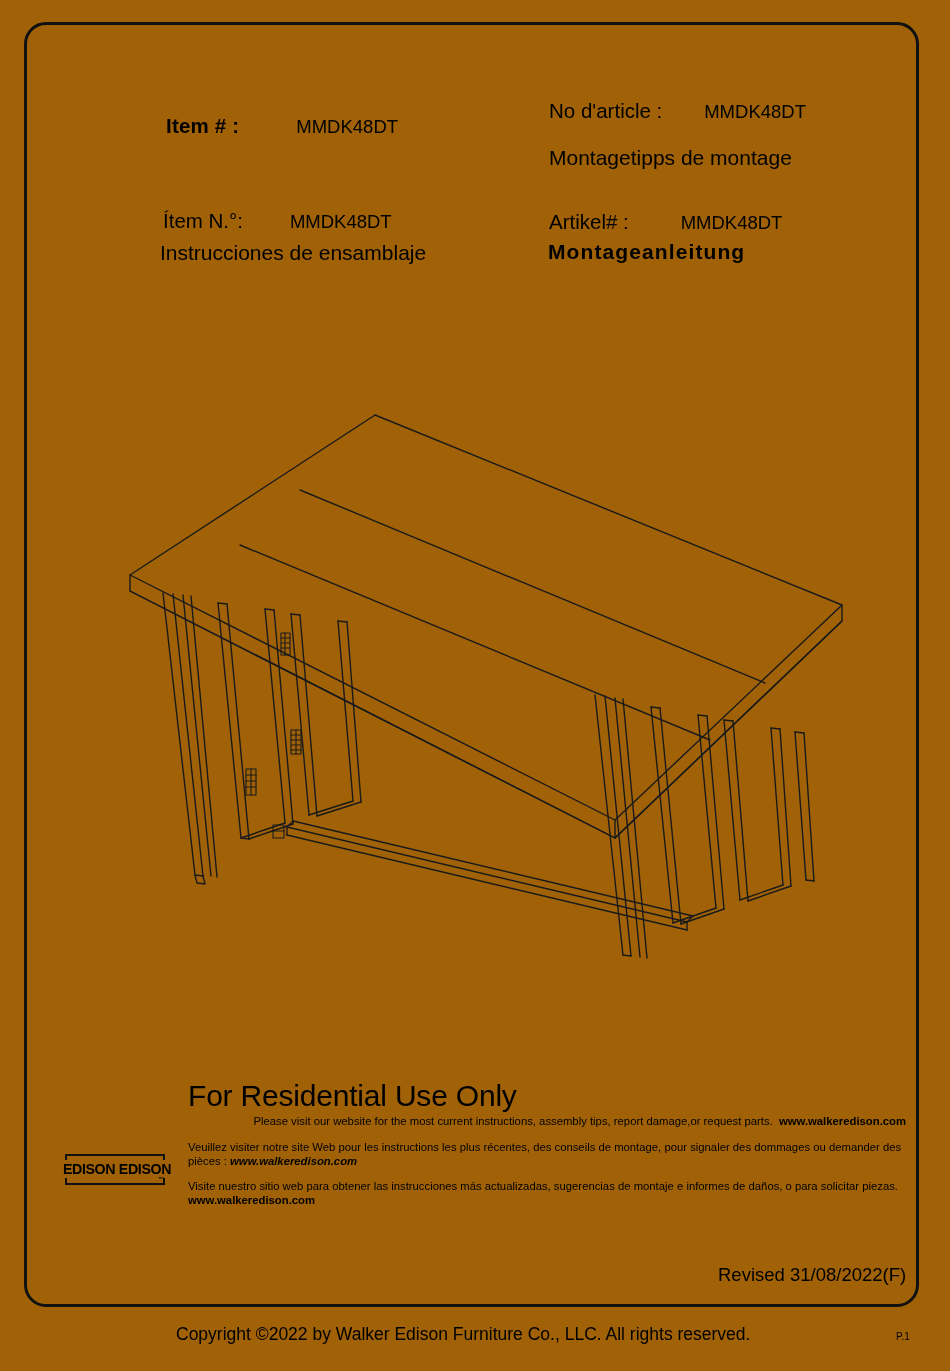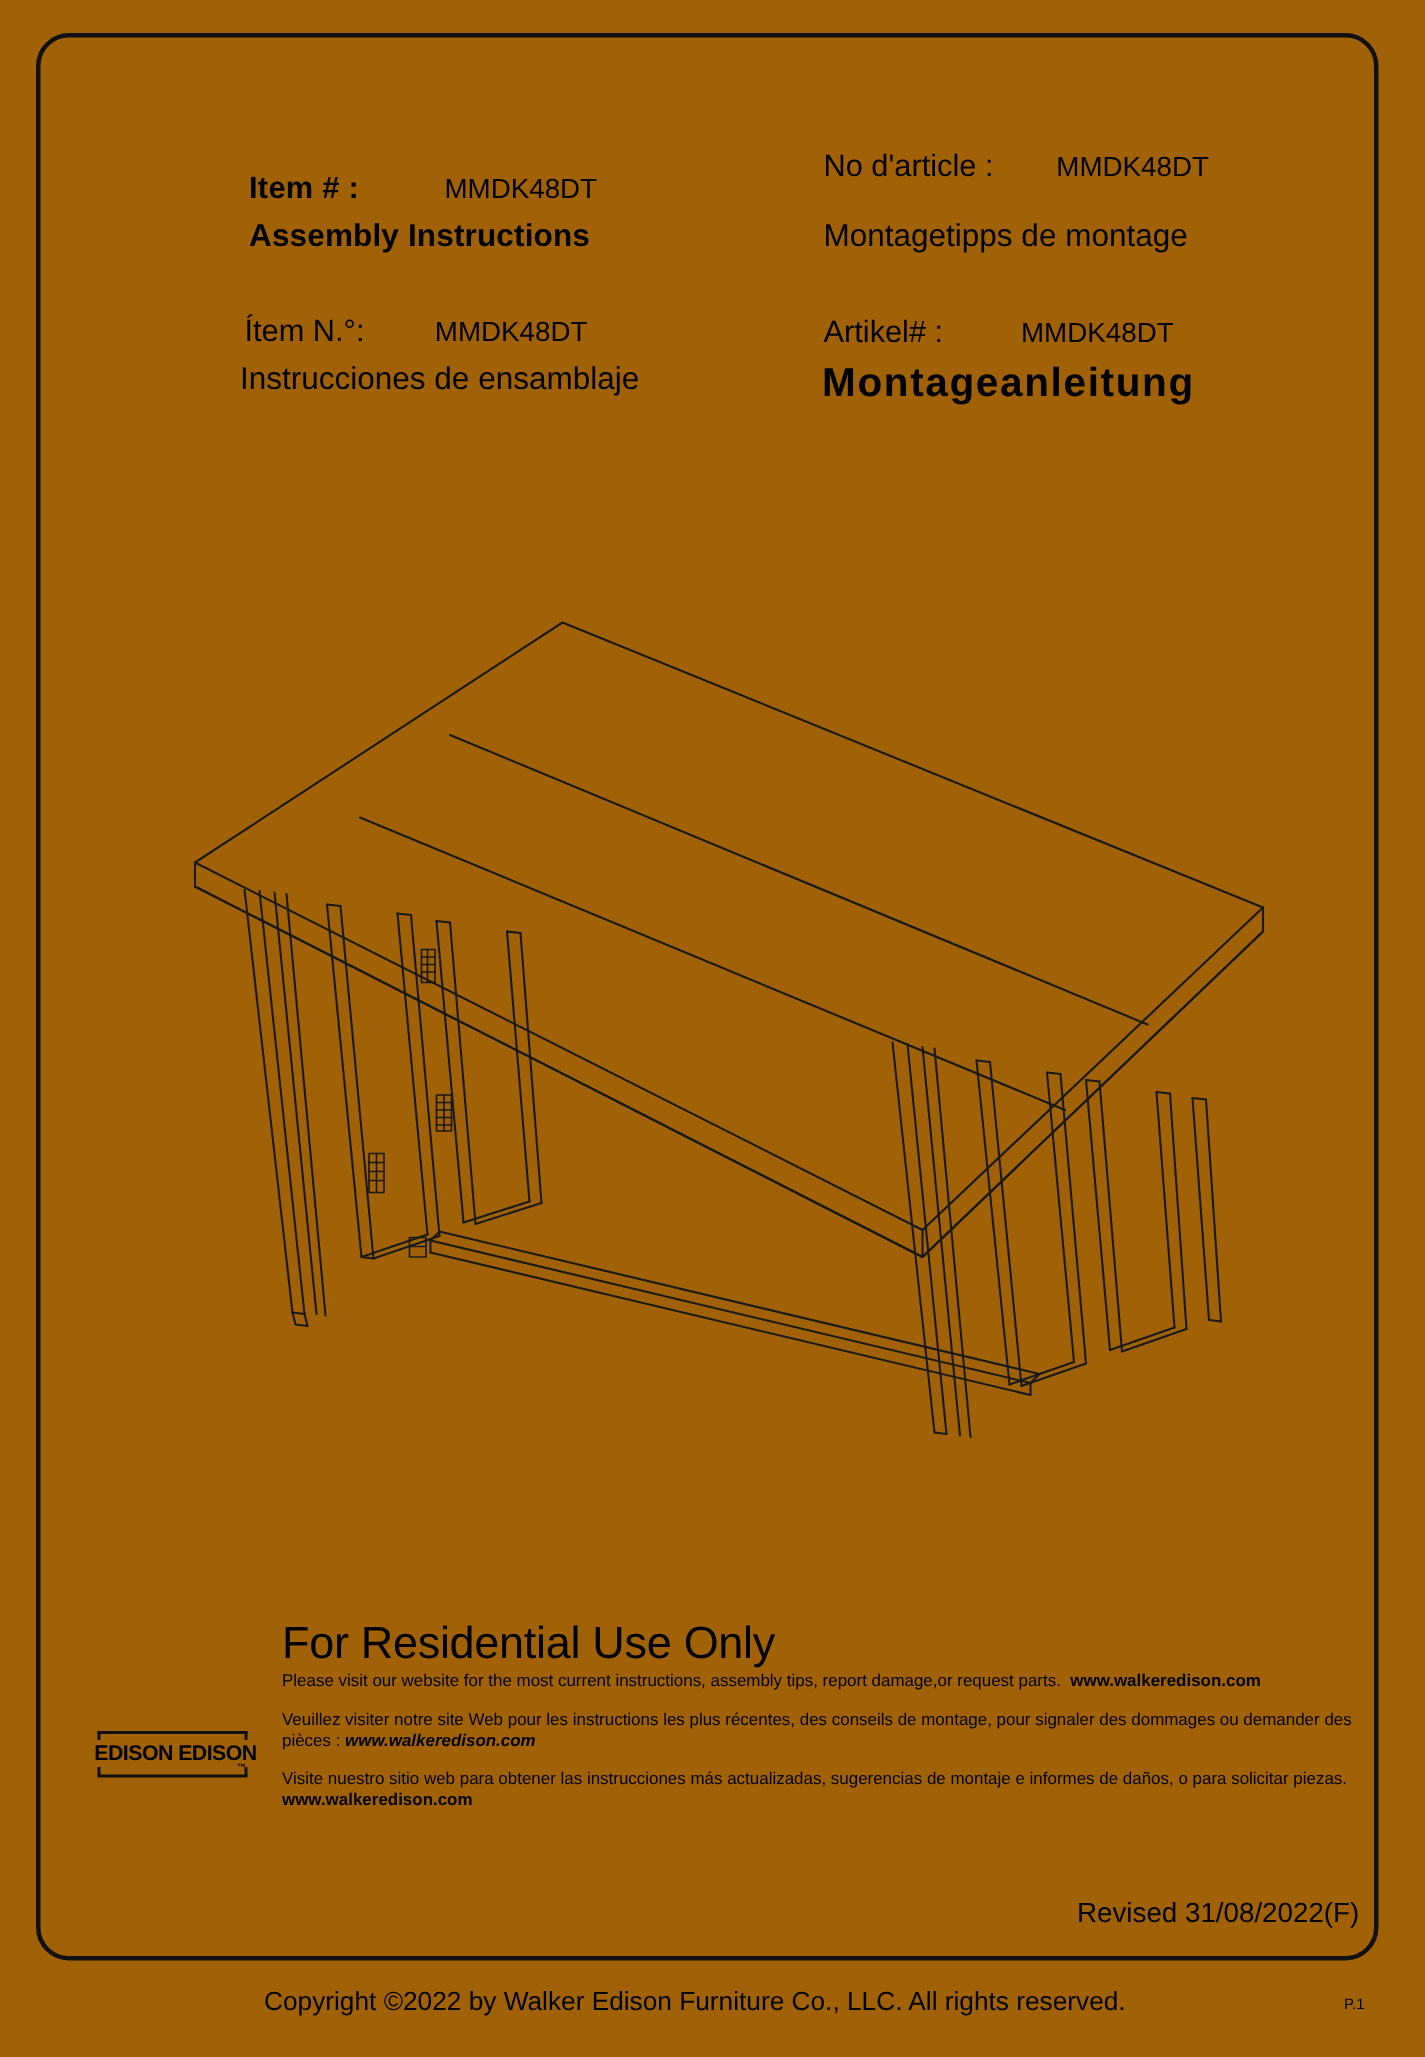--- a/index.html
+++ b/index.html
@@ -52,21 +52,21 @@
   .hdr-sub {
     font-size: 21px;
     font-weight: bold;
     letter-spacing: 0.1px;
   }
   .hdr-sub-light {
     font-size: 21px;
     font-weight: normal;
   }
   .hdr-sub-wide {
-    font-size: 27px;
+    font-size: 21px;
     font-weight: bold;
     letter-spacing: 1.1px;
   }
 
   #row-en-1 { left: 166px; top: 114px; }
   #row-en-2 { left: 166px; top: 146px; }
   #row-es-1 { left: 163px; top: 209px; }
   #row-es-2 { left: 160px; top: 241px; }
 
   #row-fr-1 { left: 549px; top: 99px; }
@@ -100,21 +100,21 @@
     white-space: nowrap;
   }
   .legal-par {
     position: absolute;
     left: 188px;
     width: 718px;
     font-size: 11.3px;
     line-height: 13.6px;
     font-weight: normal;
   }
-  #legal-en { top: 1115px; }
+  #legal-en { top: 1115px; text-align: right; }
   #legal-fr { top: 1141px; }
   #legal-es { top: 1180px; }
   #legal-de { top: 1221px; }
   .legal-par b { font-weight: bold; }
   .legal-par i { font-style: italic; font-weight: bold; }
 
   
   #logo {
     position: absolute;
     left: 62px;
@@ -191,21 +191,20 @@
 
 <div id="page">
 
   <div id="border-frame"></div>
 
   <div class="hdr" id="row-en-1">
     <span class="hdr-label">Item # :</span>
     <span class="sku-gap-en"></span>
     <span class="hdr-sku">MMDK48DT</span>
   </div>
-  <div class="hdr hdr-sub" id="row-en-2">Assembly  Instructions</div>
 
   <div class="hdr" id="row-es-1">
     <span class="hdr-label-light">Ítem N.°:</span>
     <span class="sku-gap-es"></span>
     <span class="hdr-sku">MMDK48DT</span>
   </div>
   <div class="hdr hdr-sub-light" id="row-es-2">Instrucciones de ensamblaje</div>
 
   <div class="hdr" id="row-fr-1">
     <span class="hdr-label-light">No d'article :</span>

